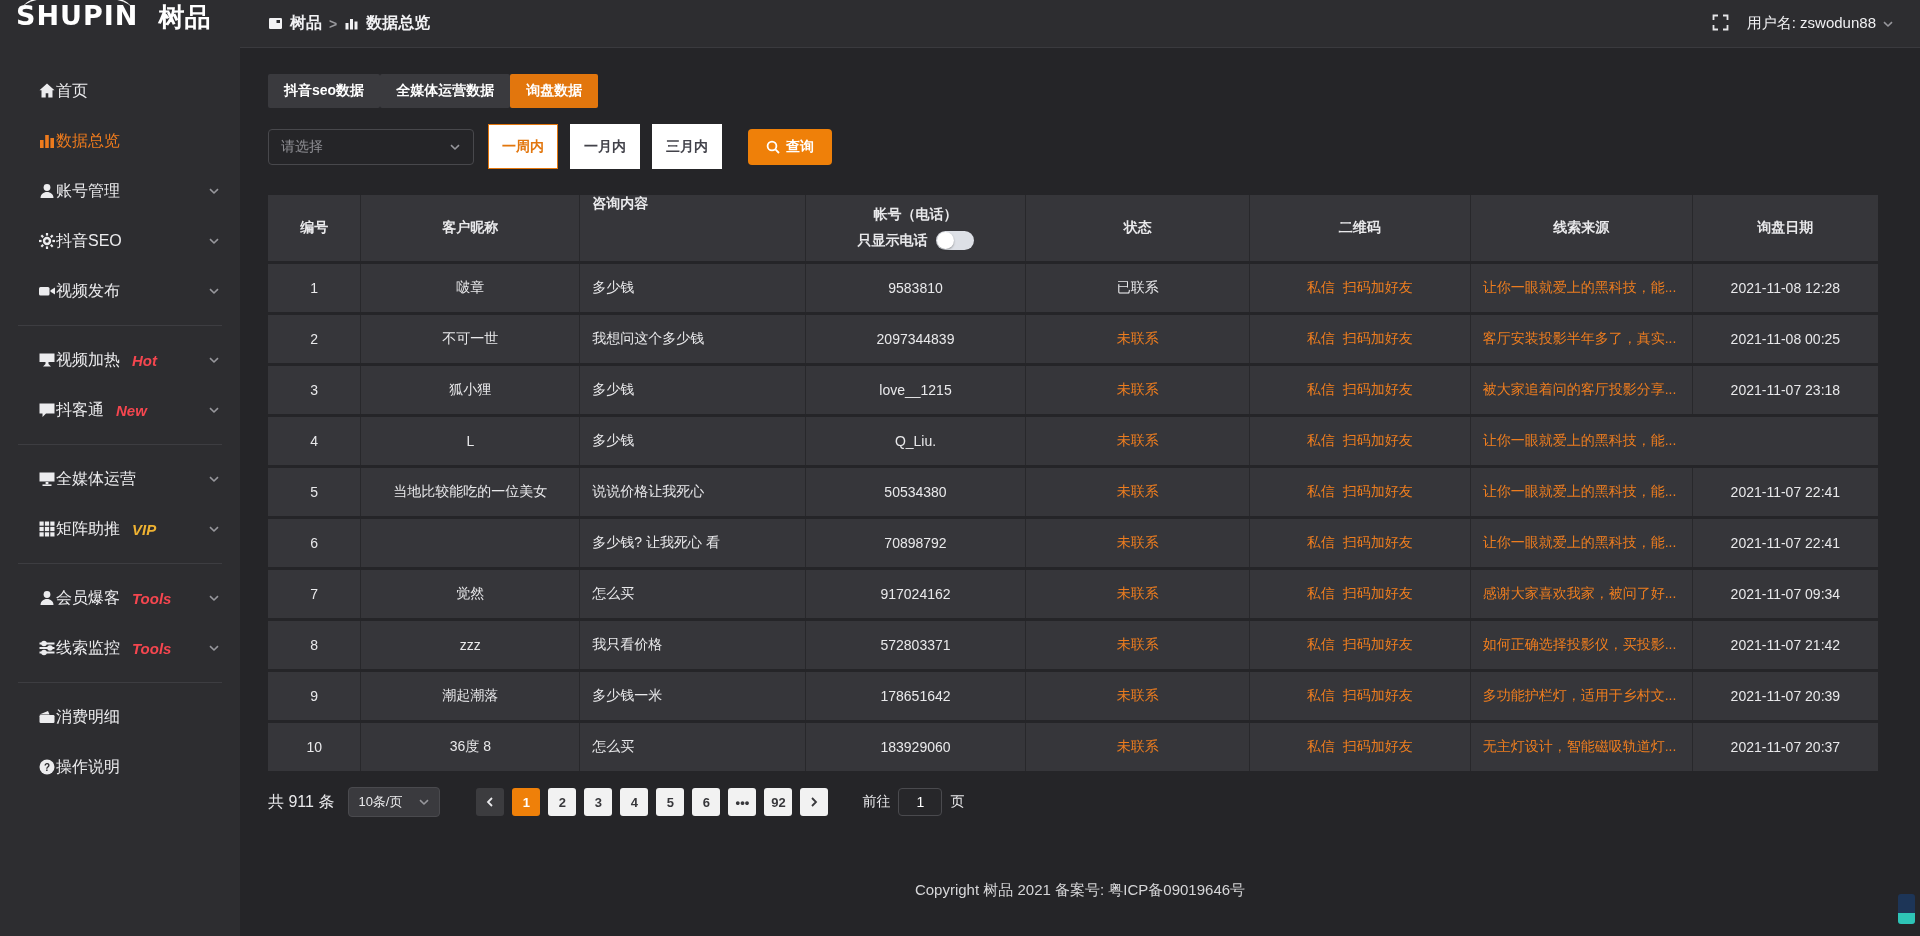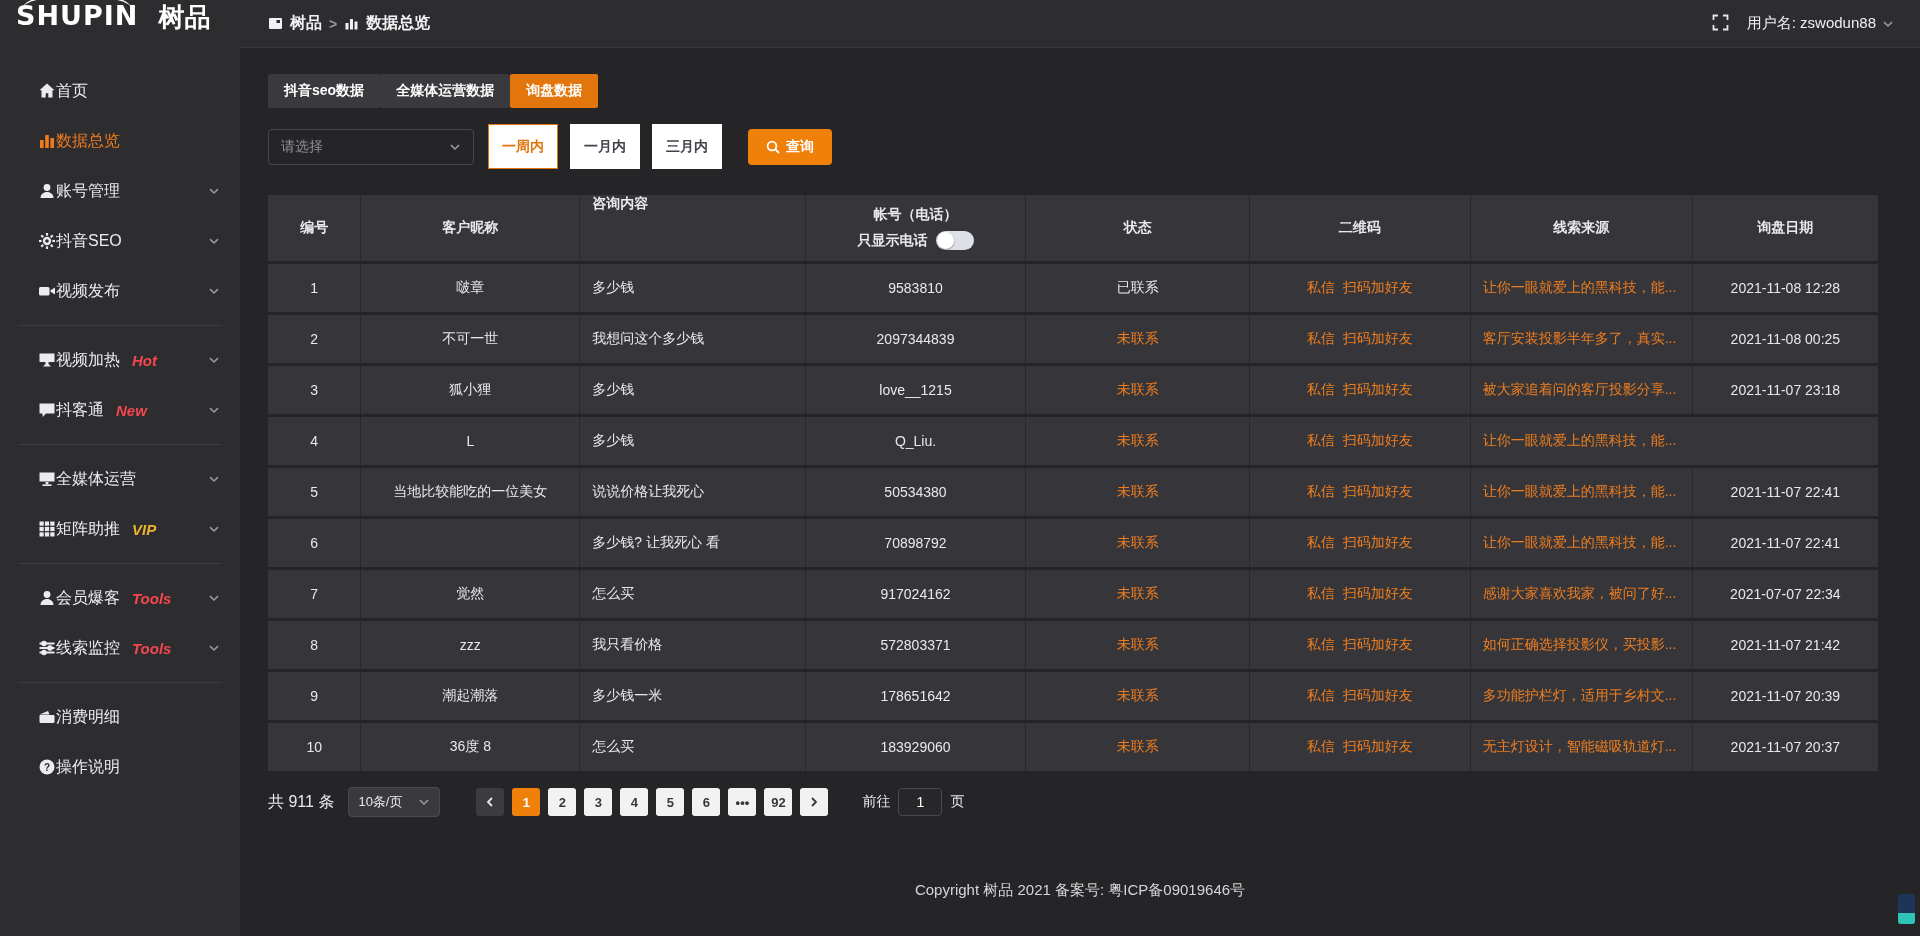--- a/index.html
+++ b/index.html
@@ -436,21 +436,21 @@
     <div class="cell">
                 <span class="st-pending">未联系</span>
               </div>
     <div class="cell qr">
       <span class="link">私信</span>
       <span class="link">扫码加好友</span>
     </div>
     <div class="cell left">
                 <span class="link">感谢大家喜欢我家，被问了好...</span>
               </div>
-    <div class="cell">2021-07-07 22:34</div>
+    <div class="cell">2021-11-07 09:34</div>
   </div>
             <div class="trow tbody-row">
     <div class="cell">8</div>
     <div class="cell">zzz</div>
     <div class="cell left">我只看价格</div>
     <div class="cell">572803371</div>
     <div class="cell">
                 <span class="st-pending">未联系</span>
               </div>
     <div class="cell qr">

